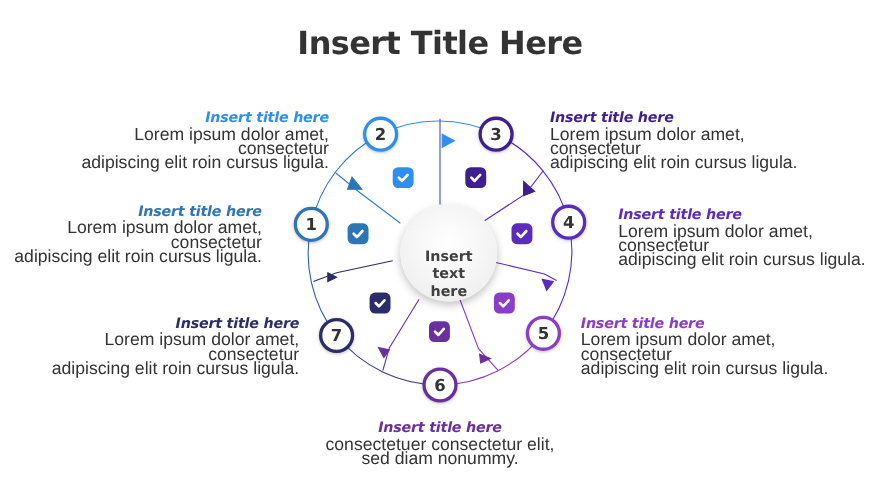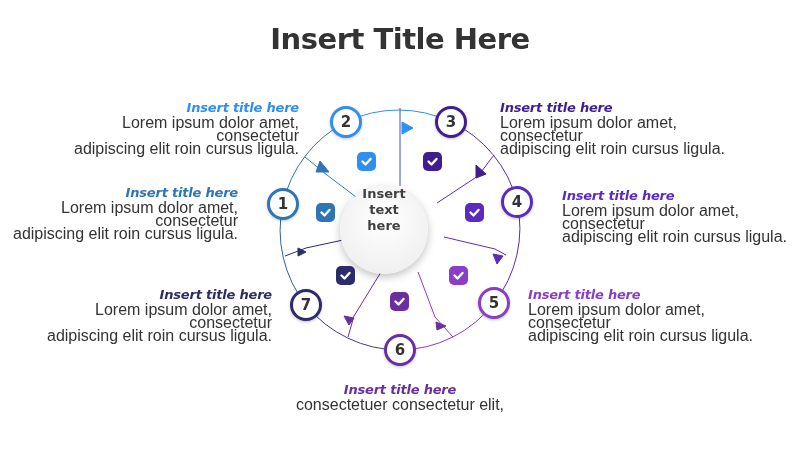--- a/index.html
+++ b/index.html
@@ -8,21 +8,21 @@
   svg.diagram{position:absolute;left:0;top:0;}
   .block{position:absolute;width:230px;}
   .block .t{font-size:13px;font-weight:bold;line-height:16px;letter-spacing:-0.2px;font-style:italic;}
   .block .d{font-size:16px;color:#333333;line-height:13px;font-family:Liberation Sans, sans-serif;}
   .right{text-align:right;}
   .left{text-align:left;}
   .center-txt{text-align:center;}
   .num{position:absolute;width:26px;height:26px;border-radius:50%;background:#ffffff;border:3px solid #333;box-shadow:0 1px 3px rgba(0,0,0,0.25);text-align:center;line-height:26px;font-size:15px;font-weight:bold;color:#333;}
   .chk{position:absolute;width:19px;height:19px;border-radius:5px;}
   .chk svg{position:absolute;left:0;top:0;}
-  .hub{position:absolute;left:340px;top:186px;width:88px;height:88px;border-radius:50%;background:radial-gradient(circle at 50% 40%,#ffffff 0%,#f1f1f1 70%,#e6e6e6 100%);box-shadow:0 3px 8px rgba(0,0,0,0.25);display:flex;align-items:flex-start;justify-content:center;text-align:center;font-weight:bold;font-size:13px;line-height:16px;color:#404040;}
+  .hub{position:absolute;left:364px;top:186px;width:88px;height:88px;border-radius:50%;background:radial-gradient(circle at 50% 40%,#ffffff 0%,#f1f1f1 70%,#e6e6e6 100%);box-shadow:0 3px 8px rgba(0,0,0,0.25);display:flex;align-items:flex-end;justify-content:center;text-align:center;font-weight:bold;font-size:13px;line-height:16px;color:#404040;}
 </style>
 </head>
 <body>
 
 <div class="title">Insert Title Here</div>
 
 <svg class="diagram" width="800" height="450">
   <defs>
     <linearGradient id="ring" x1="0" y1="0" x2="1" y2="1">
       <stop offset="0" stop-color="#2f8ff0"></stop>
@@ -140,13 +140,14 @@
 
 <div class="block left" style="left:528px;top:287px;">
   <div class="t" style="color:#8a3dc8;">Insert title here</div>
   <div class="d">Lorem ipsum dolor amet, consectetur</div>
   <div class="d">adipiscing elit roin cursus ligula.</div>
 </div>
 
 <div class="block center-txt" style="left:285px;top:382px;">
   <div class="t" style="color:#6a2f9e;">Insert title here</div>
   <div class="d">consectetuer consectetur elit,</div>
+  <div class="d">sed diam nonummy.</div>
 </div>
 
 </body></html>

